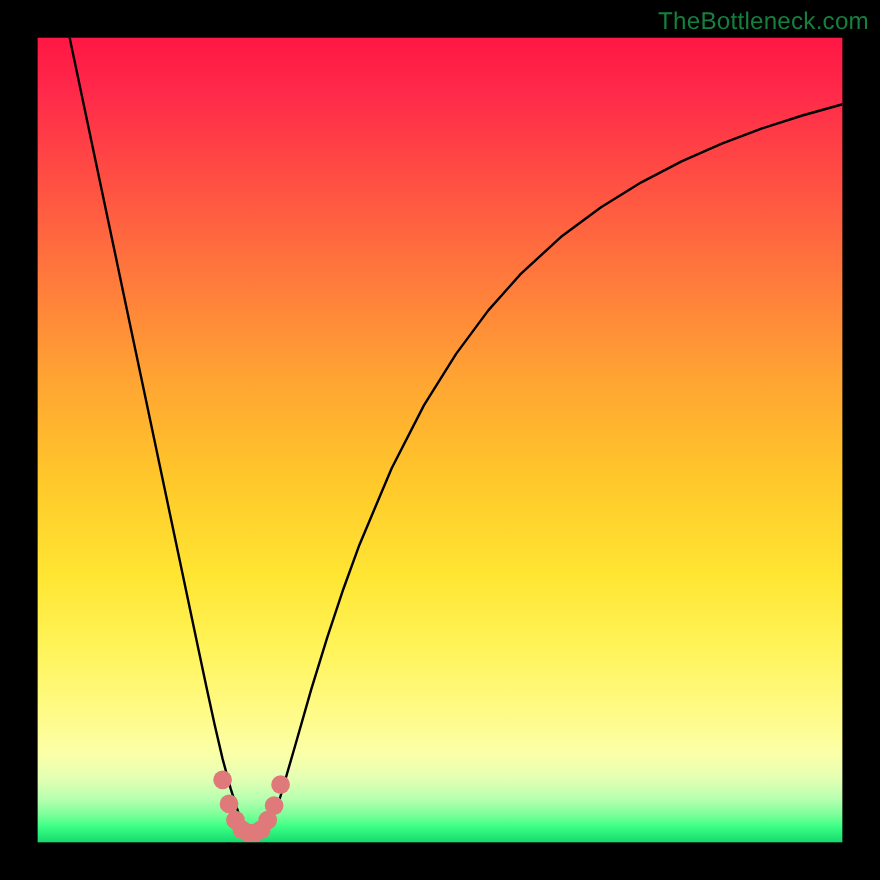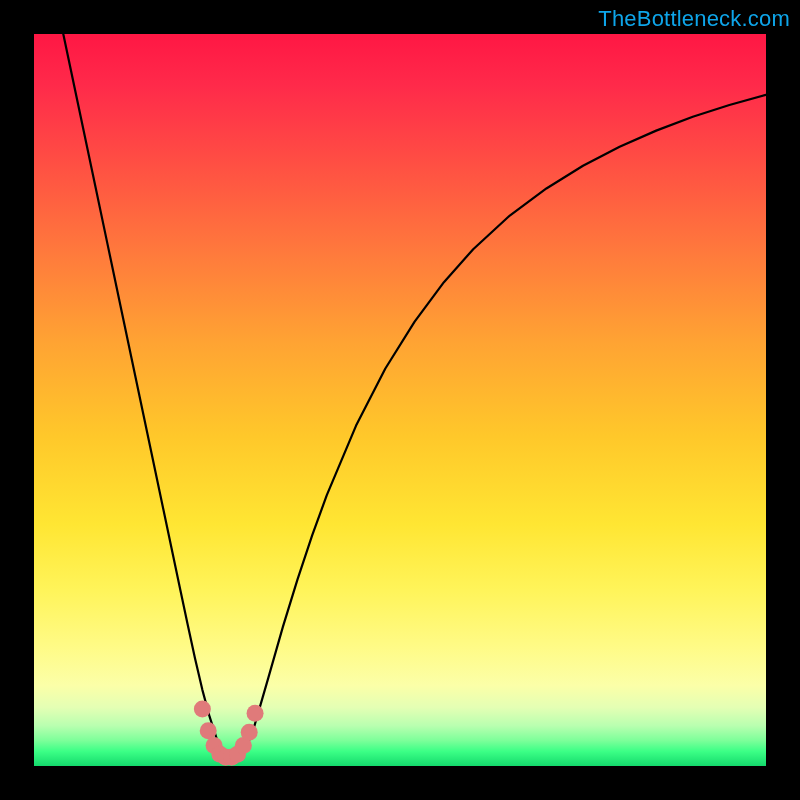--- a/index.html
+++ b/index.html
@@ -43,21 +43,21 @@
       #b9ffb0 94.5%,
       #7dff9a 96.5%,
       #3cff86 98%,
       #14da6c 100%
     );
   }
   .watermark {
     position: absolute;
     top: 6px;
     right: 10px;
-    color: #0ea5e9;
+    color: #15803d;
     font-size: 22px;
     font-weight: 400;
     letter-spacing: 0.2px;
     user-select: none;
   }
   svg.curve-svg, svg.marker-svg {
     position: absolute;
     inset: 0;
     width: 732px;
     height: 732px;

